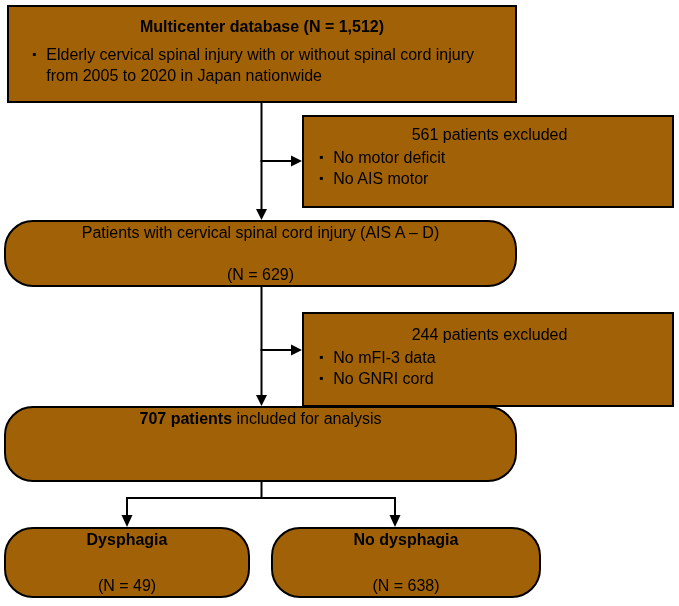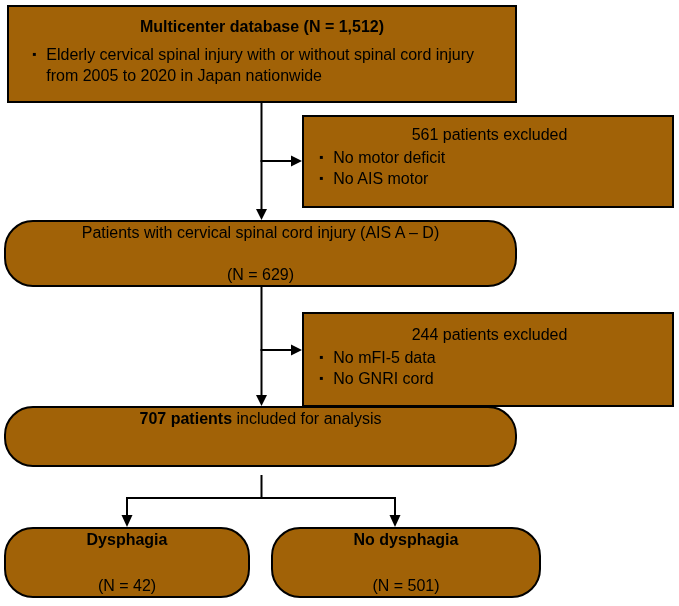--- a/index.html
+++ b/index.html
@@ -27,21 +27,21 @@
   .box {
     position: absolute;
     box-sizing: border-box;
     border: 2px solid #000000;
     background: #a16207;
   }
   .box-top      { left: 7px;   top: 5px;   width: 510px; height: 98px; padding: 9px 14px 0 14px; }
   .box-excl1    { left: 302px; top: 115px; width: 372px; height: 93px; padding: 7px 12px 0 15px; }
   .box-middle   { left: 4px;   top: 220px; width: 513px; height: 67px; }
   .box-excl2    { left: 302px; top: 300px; width: 372px; height: 95px; padding: 10px 12px 0 15px; margin-top: 12px; }
-  .box-analysis { left: 4px;   top: 406px; width: 513px; height: 61px; }
+  .box-analysis { left: 4px;   top: 406px; width: 513px; height: 76px; }
   .box-dys      { left: 4px;   top: 527px; width: 246px; height: 71px; }
   .box-nodys    { left: 271px; top: 527px; width: 270px; height: 71px; }
 
   .centered-col {
     display: flex;
     flex-direction: column;
     align-items: center;
     justify-content: space-between;
     text-align: center;
     border-radius: 29px;
@@ -126,37 +126,37 @@
 
   <div class="box box-middle centered-col">
     <div>Patients with cervical spinal cord injury (AIS A – D)</div>
     <div>(N = 629)</div>
   </div>
 
   <div class="box box-excl2">
     <div class="excl-title">244 patients excluded</div>
     <div class="bullet-row">
       <span class="bullet">▪</span>
-      <span class="bullet-text">No mFI-5 data</span>
+      <span class="bullet-text">No mFI-3 data</span>
     </div>
     <div class="bullet-row">
       <span class="bullet">▪</span>
       <span class="bullet-text">No GNRI cord</span>
     </div>
   </div>
 
   <div class="box box-analysis centered-col">
     <div>
       <span class="bold">707 patients</span><span> included for analysis</span>
     </div>
   </div>
 
   <div class="box box-dys centered-col">
     <div class="bold">Dysphagia</div>
-    <div>(N = 42)</div>
+    <div>(N = 49)</div>
   </div>
 
   <div class="box box-nodys centered-col">
     <div class="bold">No dysphagia</div>
-    <div>(N = 501)</div>
+    <div>(N = 638)</div>
   </div>
 
 </div>
 
 </body></html>

